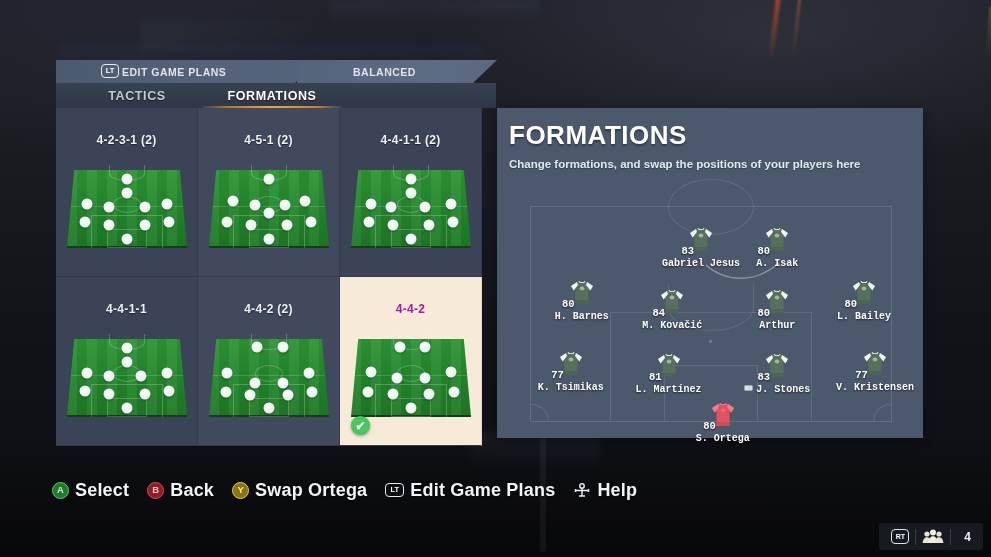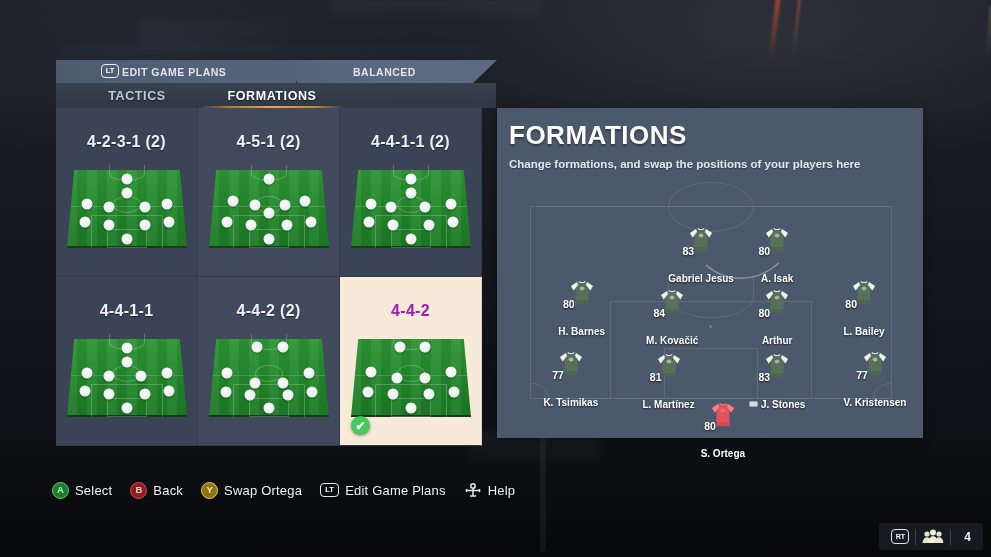--- a/index.html
+++ b/index.html
@@ -89,21 +89,21 @@
     position: absolute; width: 142px; height: 169px;
     background: #3b4456;
     border-right: 1px solid #333b4a;
     border-bottom: 1px solid #333b4a;
     cursor: pointer;
   }
   .fcard.alt { background: #414a5d; }
   .fcard.selected { background: #f7ead8; border-right: 1px solid #e3d6c4; }
   .fcard .ftitle {
     position: absolute; left: 0; right: 0; top: 25px; text-align: center;
-    font-size: 16px; font-weight: 700; letter-spacing: 0.3px;
+    font-size: 12px; font-weight: 700; letter-spacing: 0.3px;
     color: #eef1f6; text-shadow: 0 1px 1px rgba(0,0,0,0.5);
   }
   .fcard.selected .ftitle { color: #a21caf; text-shadow: none; }
   .pitch-mini {
     position: absolute; left: 11px; top: 62px; width: 120px; height: 78px;
   }
   .pitch-mini .turf {
     position: absolute; inset: 0;
     background:
       repeating-linear-gradient(90deg, rgba(255,255,255,0.045) 0 10px, rgba(0,0,0,0.05) 10px 20px),
@@ -153,60 +153,61 @@
     position: absolute; left: 12px; top: 12px;
     font-size: 26px; font-weight: 700; letter-spacing: 0.5px;
     color: #ffffff; text-shadow: 0 2px 2px rgba(0,0,0,0.35);
   }
   #detail .dsub {
     position: absolute; left: 12px; top: 50px;
     font-size: 11.5px; font-weight: 700; color: #e4e9f0;
     text-shadow: 0 1px 1px rgba(0,0,0,0.35);
   }
   #bigpitch {
-    position: absolute; left: 33px; top: 98px; width: 362px; height: 193px;
+    position: absolute; left: 33px; top: 98px; width: 362px; height: 216px;
     background: #4c586c;
     border: 1px solid rgba(255,255,255,0.13);
+    font-family: Liberation Mono, monospace;
   }
   #bigpitch .bl { position: absolute; border: 1px solid rgba(255,255,255,0.11); }
   .bp-box { left: 22%; top: 49%; width: 56%; height: 51%; border-bottom: none !important; }
   .bp-sixyd { left: 37%; top: 74%; width: 26%; height: 26%; border-bottom: none !important; }
   .bp-arc { left: 38%; top: 36%; width: 24%; height: 22%; border-radius: 0 0 60% 60%; border-top: none !important; }
   .bp-spot { position: absolute; left: 49.5%; top: 62%; width: 3px; height: 3px; border-radius: 50%; background: rgba(255,255,255,0.25); border: none !important; }
   .bp-topcircle { left: 38%; top: -13%; width: 24%; height: 26%; border-radius: 50%; }
   .bp-corner1 { left: 0; top: 92%; width: 5%; height: 8%; border-radius: 0 100% 0 0; border-left: none !important; border-bottom: none !important; }
   .bp-corner2 { left: 95%; top: 92%; width: 5%; height: 8%; border-radius: 100% 0 0 0; border-right: none !important; border-bottom: none !important; }
 
   .player { position: absolute; transform: translateX(-50%); text-align: center; width: 96px; }
   .kit { position: relative; width: 30px; height: 27px; margin: 0 auto; }
   .kit svg { display: block; }
   .rating {
     position: absolute; right: 22px; bottom: -3px;
     font-size: 10.5px; font-weight: 700; color: #ffffff;
     text-shadow: 0 1px 2px rgba(0,0,0,0.7);
   }
   .pname {
-    margin-top: 19px; font-size: 10px; font-weight: 700; color: #ffffff;
+    margin-top: 4px; font-size: 10px; font-weight: 700; color: #ffffff;
     text-shadow: 0 1px 2px rgba(0,0,0,0.65); white-space: nowrap;
   }
   .armband {
     display: inline-block; width: 9px; height: 6px; border-radius: 1.5px;
     background: #d7dde6; margin-right: 3px; position: relative; top: -1px;
     border: 1px solid #9aa6b6;
   }
   .link-curve { position: absolute; left: 0; top: 0; pointer-events: none; }
 
   
   #actionbar {
     position: absolute; left: 0; top: 472px; width: 991px; height: 36px;
     display: flex; align-items: center; padding-left: 52px; gap: 18px;
   }
   .act { display: flex; align-items: center; gap: 6px; cursor: pointer; }
   .act .lbl2 {
-    font-size: 13px; font-weight: 400; color: #f2f4f8; letter-spacing: 0.2px;
+    font-size: 18px; font-weight: 700; color: #f2f4f8; letter-spacing: 0.2px;
     text-shadow: 0 1px 2px rgba(0,0,0,0.8);
   }
   .btn-round {
     width: 17px; height: 17px; border-radius: 50%;
     display: flex; align-items: center; justify-content: center;
     font-size: 9.5px; font-weight: 700; line-height: 1; color: #0e1013;
   }
   .btn-a { background: #1f7a2e; color: #bfeccb; border: 1.3px solid #4fd169; }
   .btn-b { background: #8d1f22; color: #f3c3c4; border: 1.3px solid #e04a4e; }
   .btn-y { background: #8a7516; color: #f7e9a0; border: 1.3px solid #e6cd3e; }

